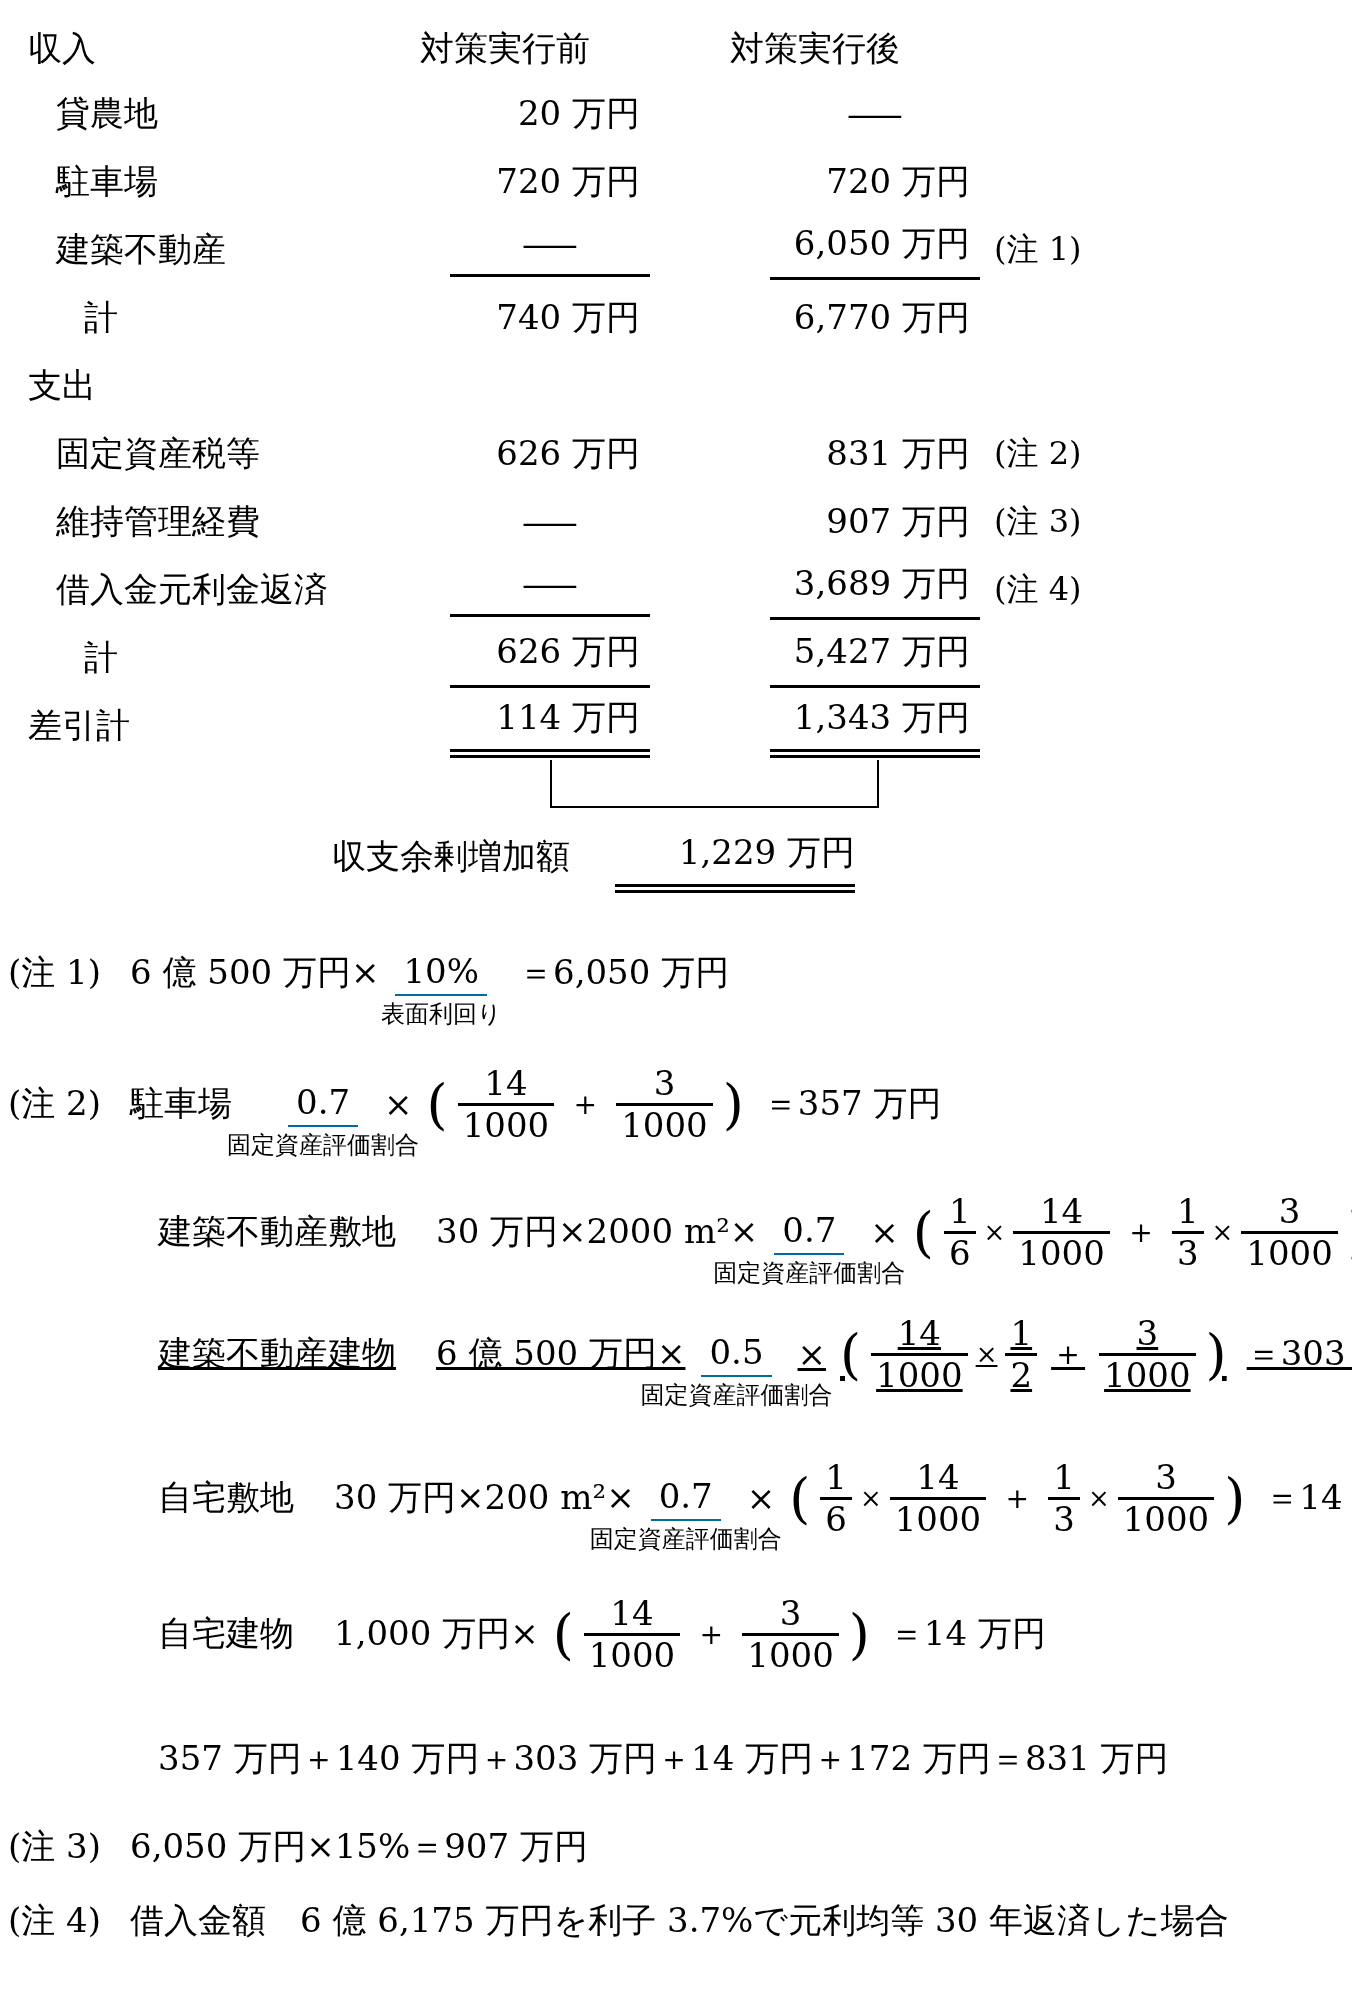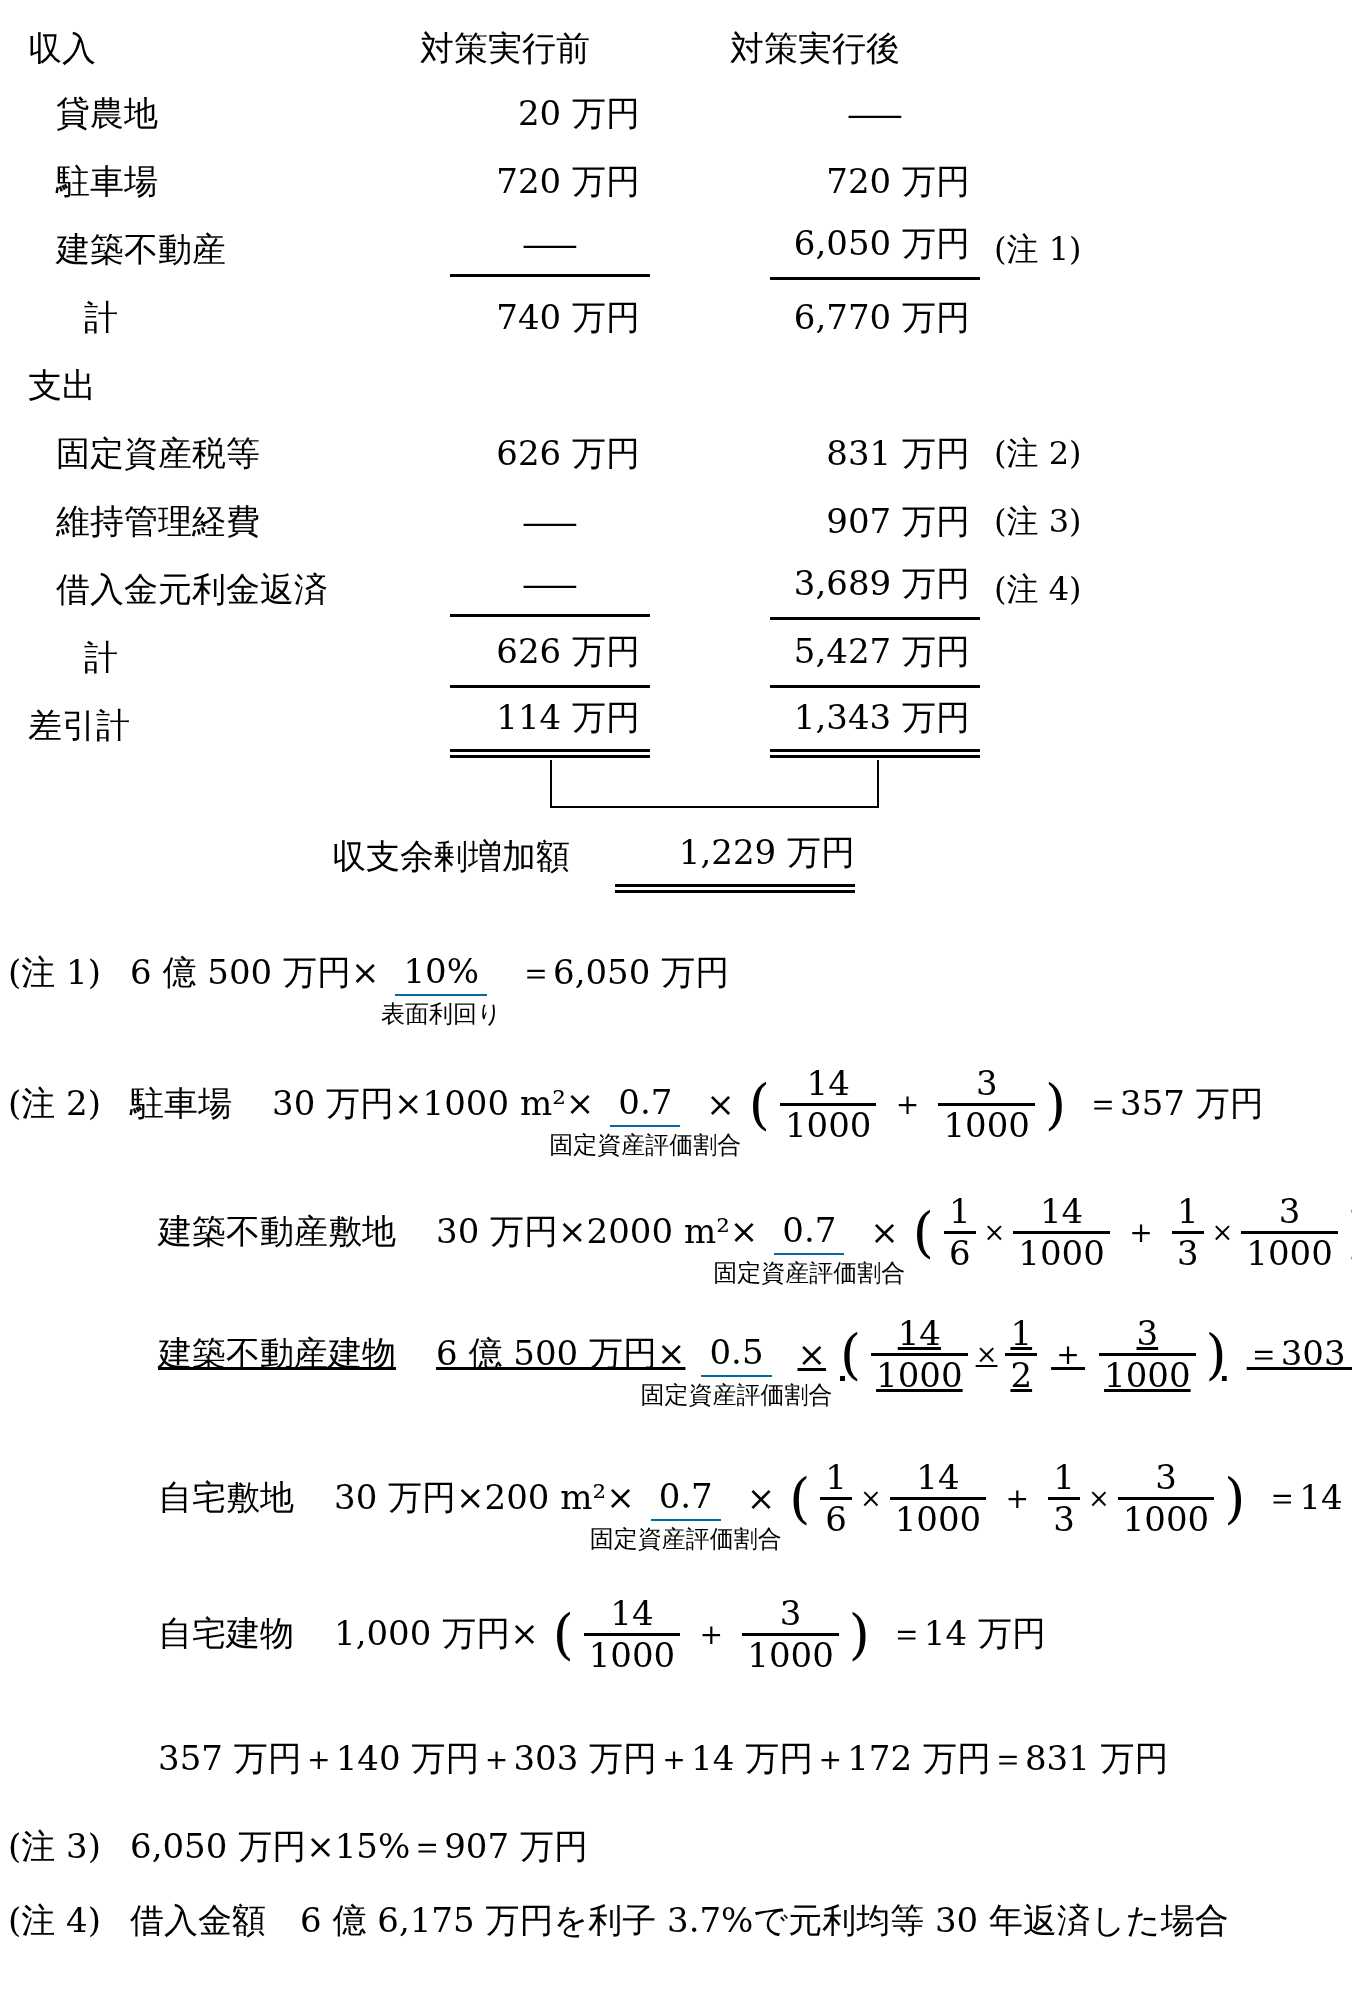--- a/index.html
+++ b/index.html
@@ -191,21 +191,20 @@
       <span class="anno">
         <span class="rate">10%</span>
         <span class="cap">表面利回り</span>
       </span>
       <span class="res">＝6,050 万円</span>
     </div>
 
     <div class="nline h-frac" style="margin-top:58px;">
       <span class="nref">(注 2)</span>
       <span class="fname">駐車場</span>
-      <span class="ftext">30 万円×1000 m²×</span>
       <span class="anno">
         <span class="rate">0.7</span>
         <span class="cap">固定資産評価割合</span>
       </span>
       <span class="xop">×</span>
       <span class="lp">(</span>
       <span class="frac">
           <span>14</span>
           <span class="fd">1000</span>
         </span>

